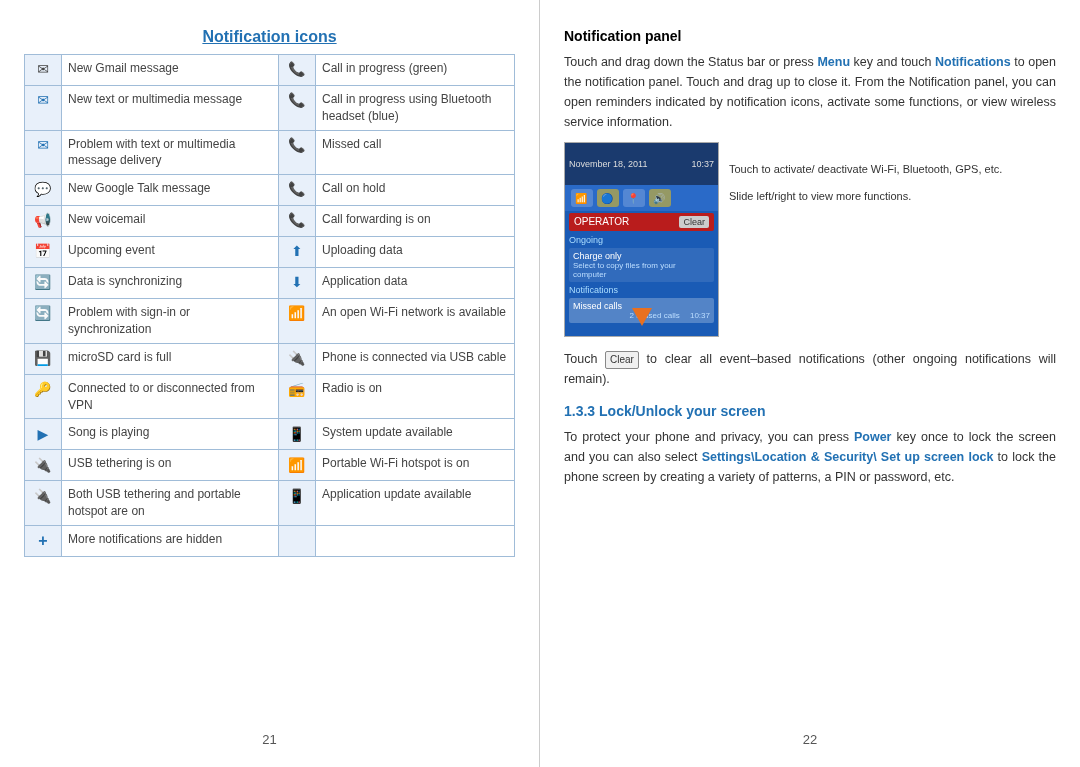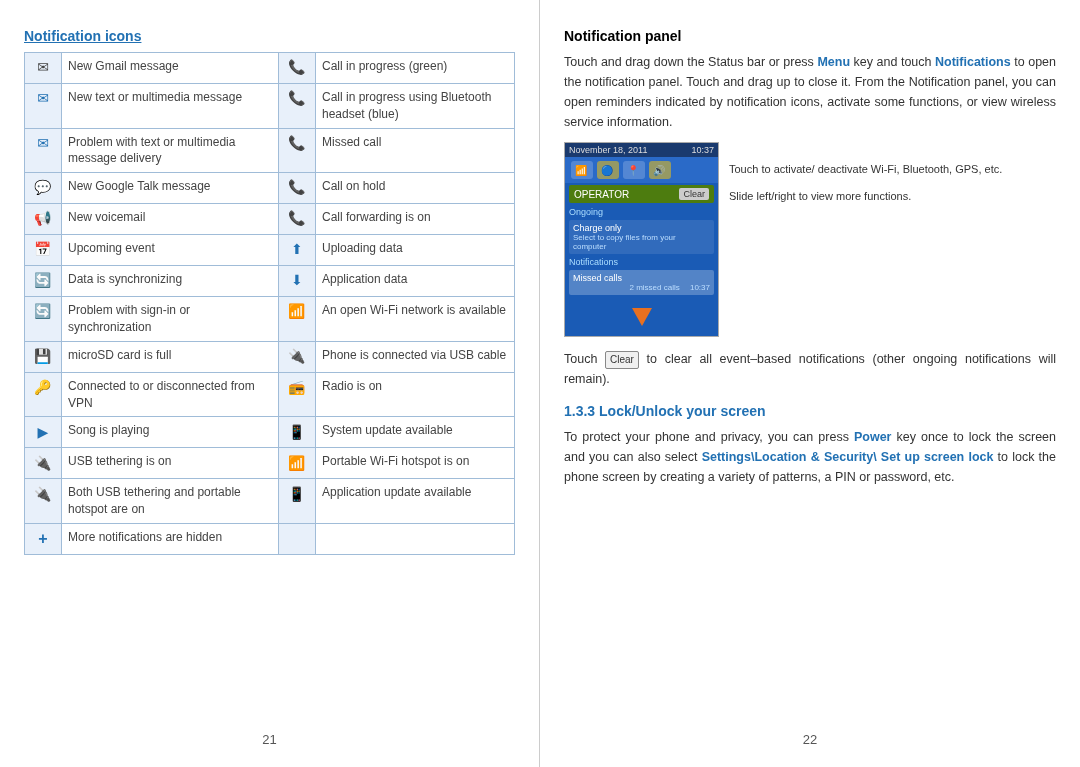--- a/index.html
+++ b/index.html
@@ -18,23 +18,24 @@
       padding: 28px 24px 20px 24px;
       display: flex;
       flex-direction: column;
     }
     .page-left {
       border-right: 1px solid #ccc;
     }
     .section-title {
       color: #2271b3;
       font-weight: bold;
-      font-size: 14px;
+      font-size: 16px;
       margin-bottom: 8px;
       text-decoration: underline;
+      text-align: center;
     }
     .notif-table {
       width: 100%;
       border-collapse: collapse;
       font-size: 12px;
       color: #444;
     }
     .notif-table td {
       border: 1px solid #a0bcd8;
       padding: 5px 6px;
@@ -95,21 +96,21 @@
       border: 1px solid #aaa;
       background: #1a5bb5;
       color: #fff;
       font-size: 10px;
       flex-shrink: 0;
       position: relative;
       overflow: hidden;
     }
     .phone-top-bar {
       background: #1a3a6e;
-      padding: 2px 4px;
+      padding: 16px 4px;
       font-size: 9px;
       display: flex;
       justify-content: space-between;
       align-items: center;
       color: #ddd;
     }
     .phone-icons-row {
       display: flex;
       gap: 4px;
       background: #2a6ac8;
@@ -123,27 +124,26 @@
       height: 18px;
       display: flex;
       align-items: center;
       justify-content: center;
       font-size: 10px;
     }
     .phone-icon-btn.active {
       background: rgba(255,200,0,0.5);
     }
     .phone-operator-bar {
-      background: #4d7c0f;
+      background: #b91c1c;
       margin: 2px 4px;
       border-radius: 2px;
       padding: 3px 5px;
       display: flex;
       justify-content: space-between;
-      align-items: center;
       font-size: 10px;
       color: #fff;
     }
     .clear-btn-phone {
       background: #ccc;
       color: #333;
       border-radius: 2px;
       padding: 1px 4px;
       font-size: 9px;
     }

